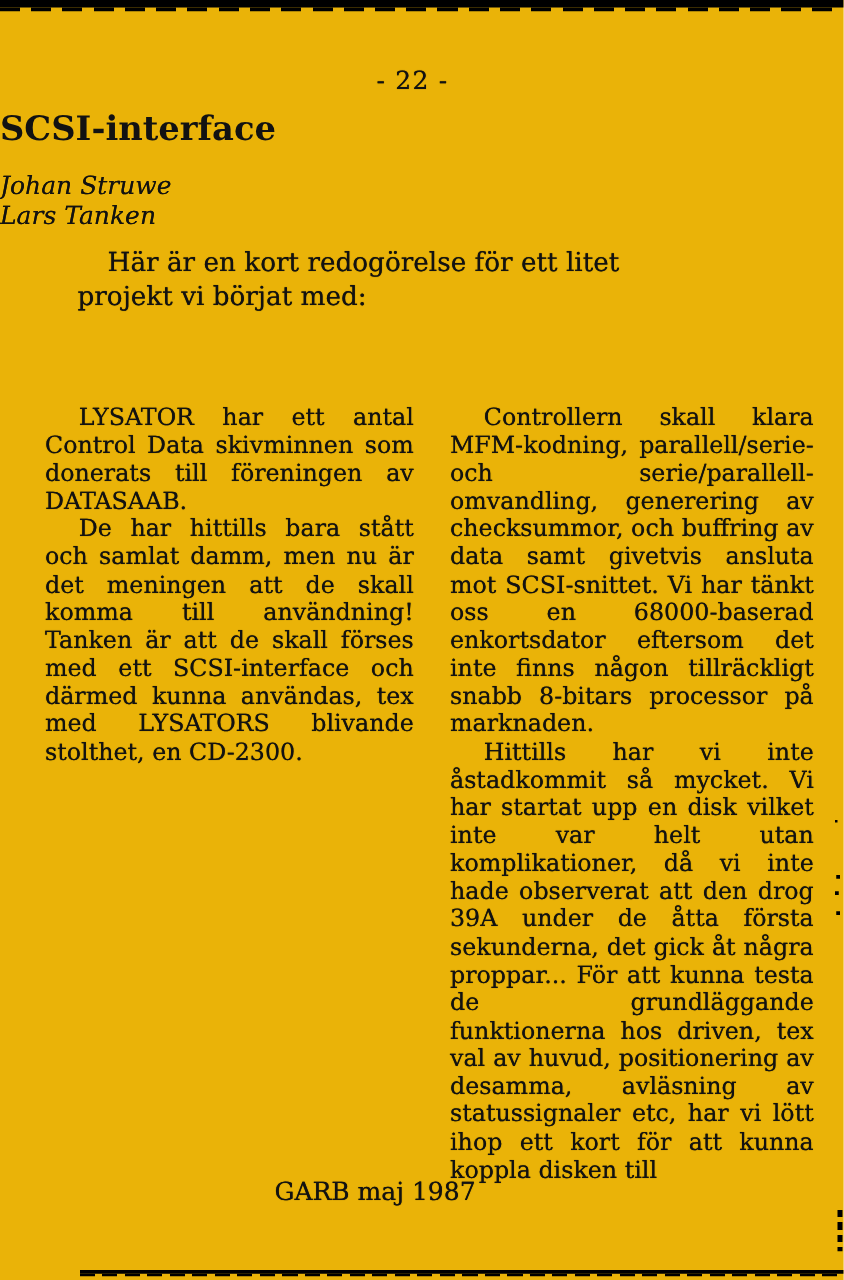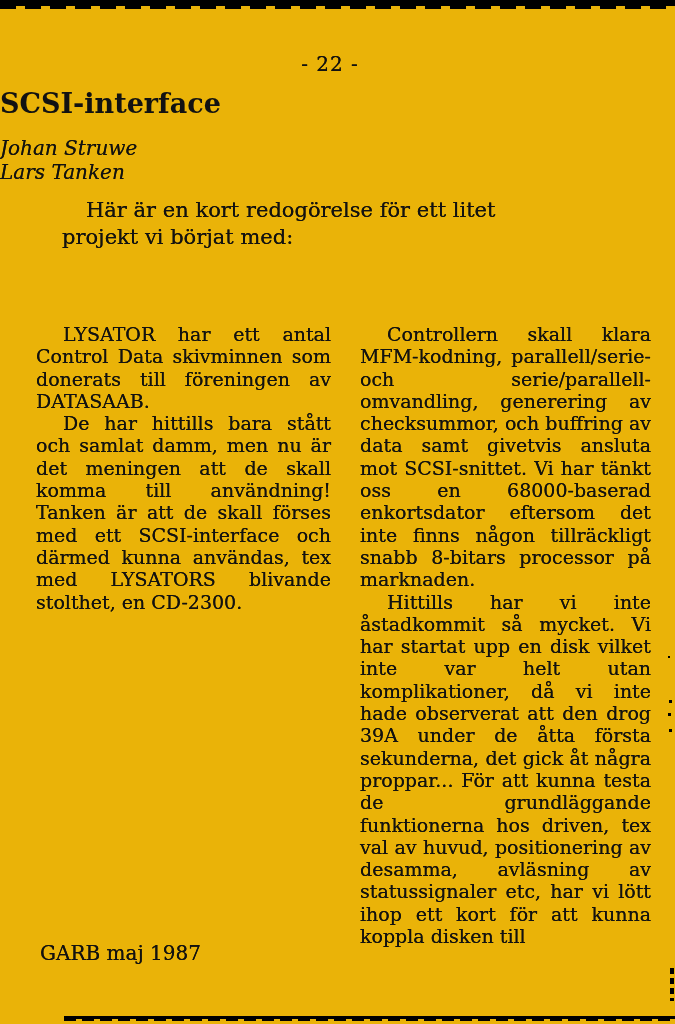--- a/index.html
+++ b/index.html
@@ -57,23 +57,22 @@
     text-align: justify;
     hyphens: auto; -webkit-hyphens: auto;
     text-shadow: 0 0 0.6px rgba(0,0,0,.85);
     margin-top: 40px;
   }
   .col p { margin: 0; text-indent: 27px; }
   .col-left  { left: 36px;  width: 295px; }
   .col-right { left: 360px; width: 291px; }
   .footer {
     position: absolute; top: 941px; left: 0; width: 600px;
-    text-align: left; font-size: 20px;
+    text-align: center; font-size: 20px;
     text-shadow: 0 0 0.6px rgba(0,0,0,.85);
-    padding-left: 40px;
   }
   
   .speck { position: absolute; background: #000; width: 3px; height: 3px; }
   .speck-a { left: 668px; top: 656px; width: 2px; height: 2px; }
   .speck-b { left: 669px; top: 700px; }
   .speck-c { left: 668px; top: 713px; }
   .speck-d { left: 669px; top: 729px; }
   .right-dash {
     position: absolute; left: 670px; top: 968px; width: 4px; height: 33px;
     background: repeating-linear-gradient(#000 0 6px, transparent 6px 10px);

